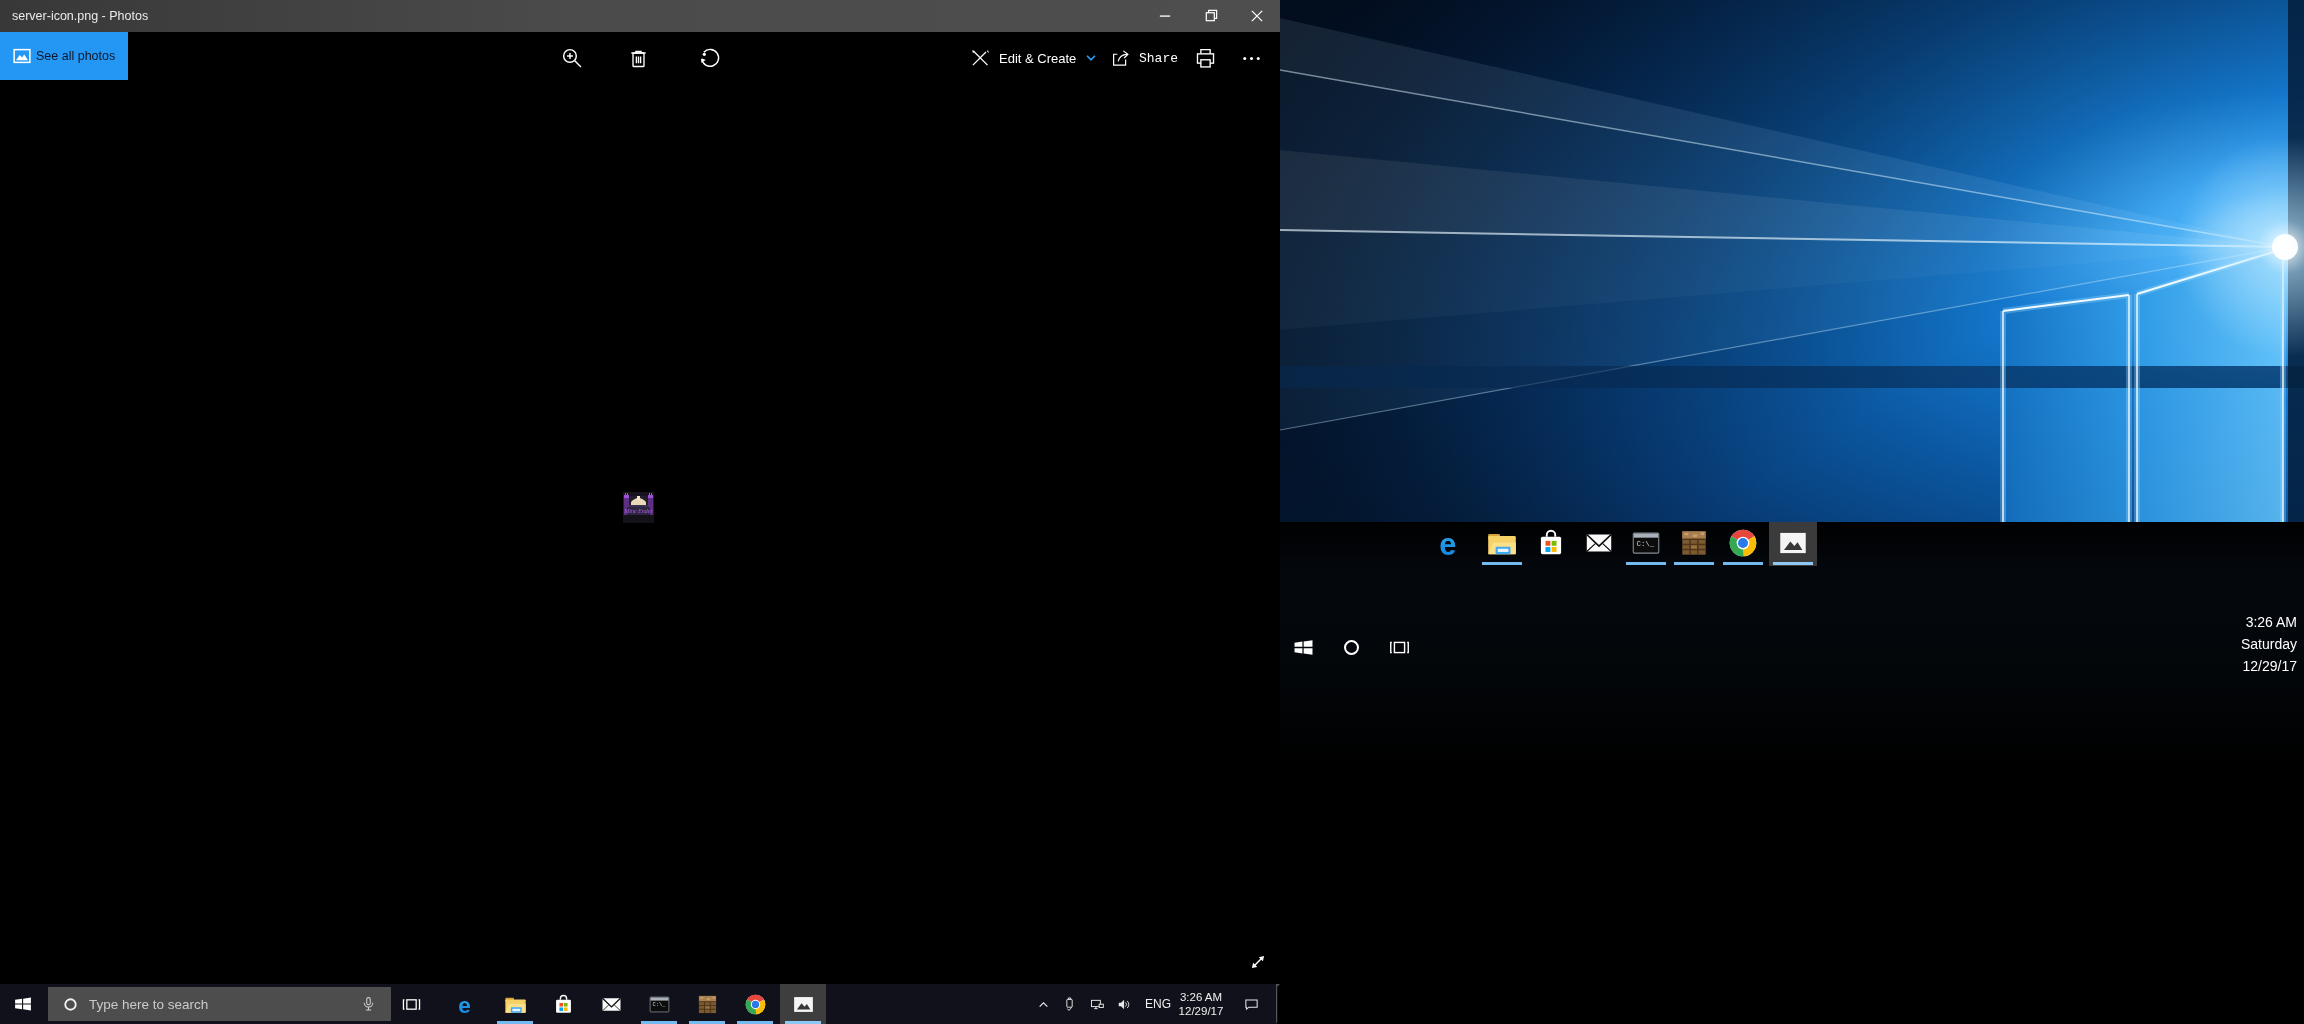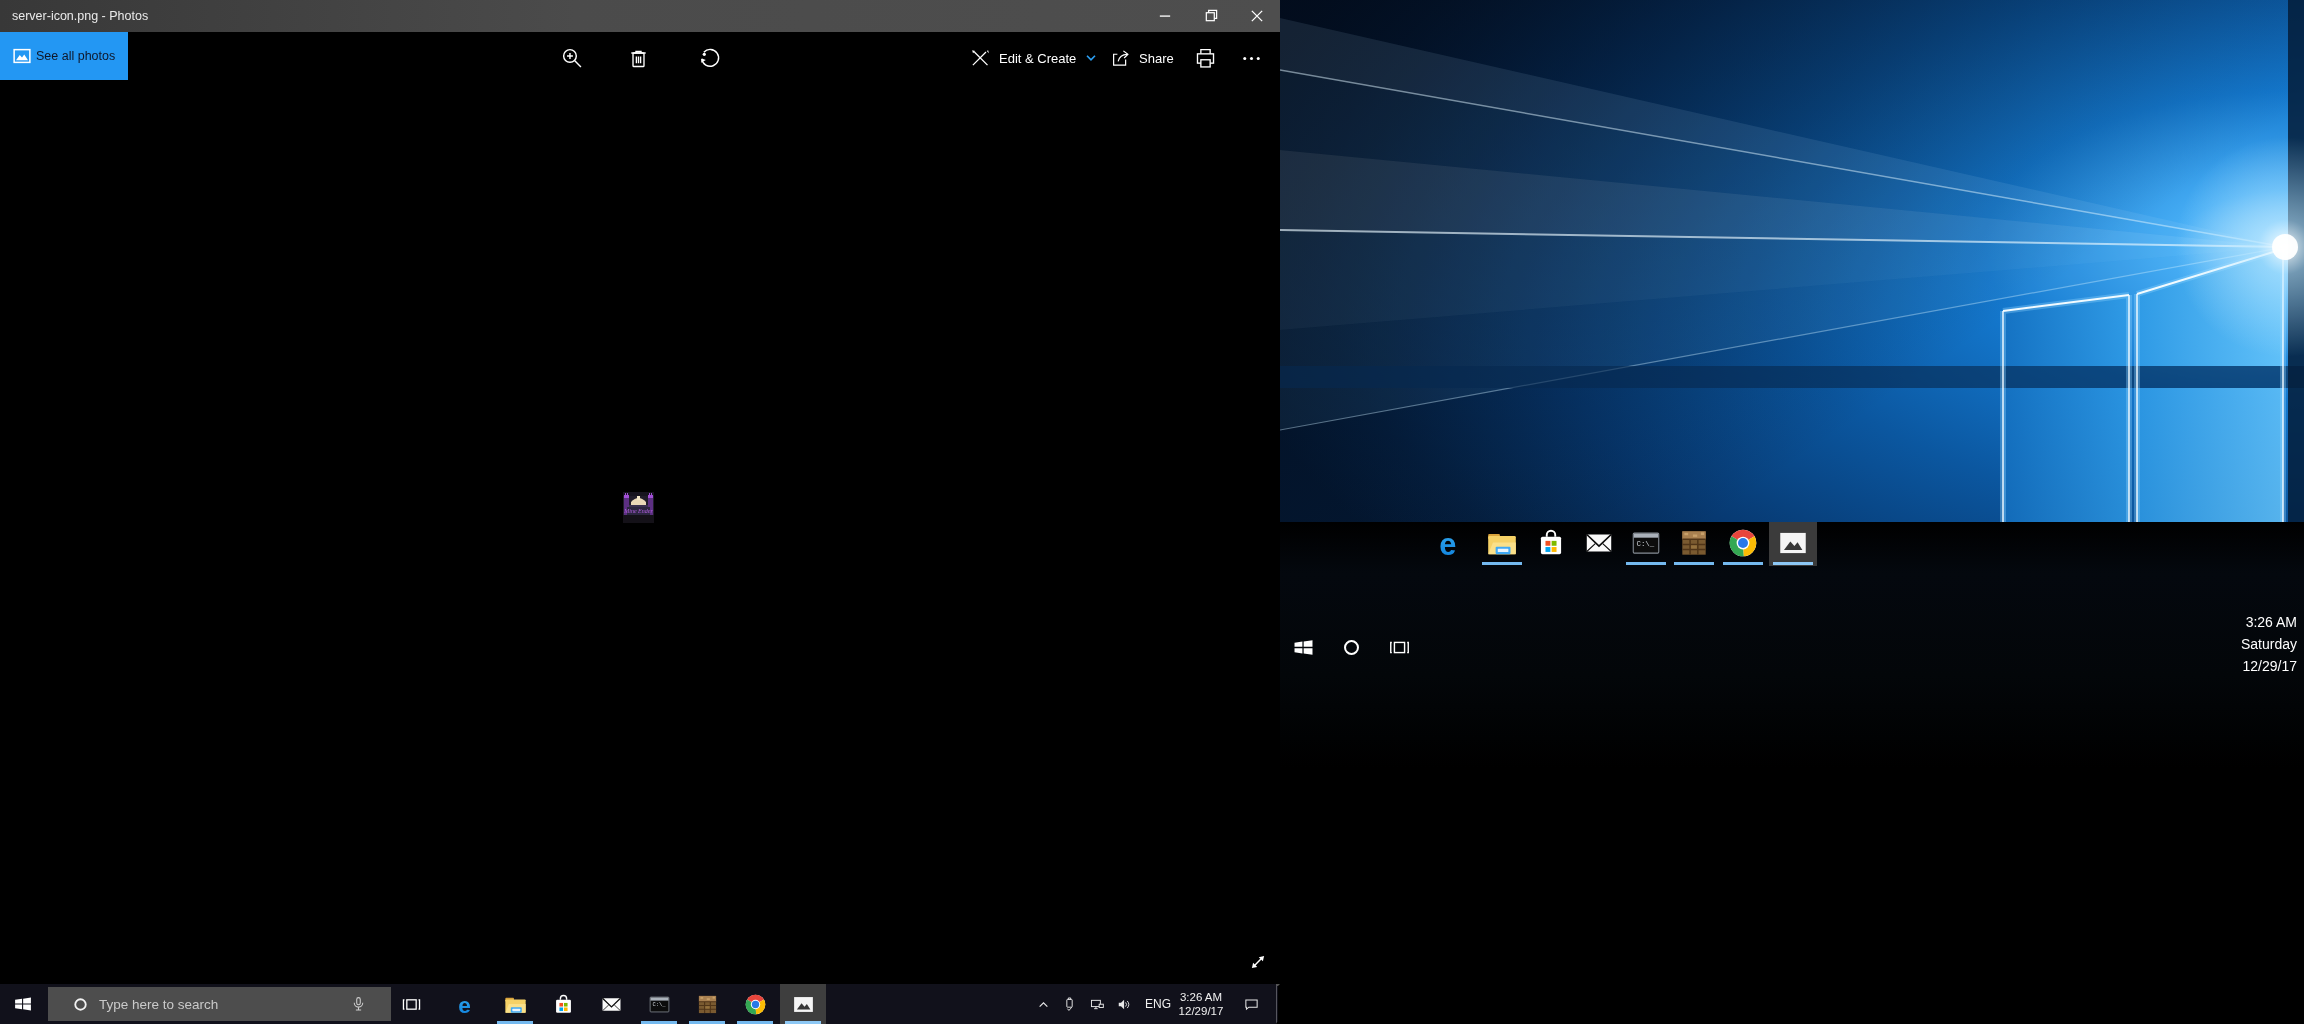--- a/index.html
+++ b/index.html
@@ -22,21 +22,21 @@
 
   .tbtn{position:absolute;top:41px;width:34px;height:34px;background:none;border:none;padding:0;
         display:flex;align-items:center;justify-content:center;}
   .tbtn svg{width:27px;height:27px;}
   #btn-zoom{left:555px;} #btn-delete{left:621px;} #btn-rotate{left:691px;}
 
   .labelbtn{position:absolute;top:41px;height:34px;display:flex;align-items:center;gap:7px;
             background:none;border:none;color:#fff;font-size:13px;padding:0;white-space:nowrap;}
   .labelbtn svg{width:24px;height:24px;}
   #btn-editcreate{left:968px;text-align:center;} #btn-editcreate svg.chev{width:16px;height:16px;}
-  #btn-share{left:1108px;}
+  #btn-share{left:1108px;font-family:Liberation Mono, monospace;}
   #btn-print{left:1192px;} #btn-more{left:1238px;}
   #btn-print svg,#btn-more svg{width:27px;height:27px;}
 
   .photo{position:absolute;left:623px;top:492px;width:31px;height:31px;}
   .photo svg{width:31px;height:31px;image-rendering:pixelated;}
   .expand{position:absolute;left:1245px;top:949px;width:26px;height:26px;background:none;border:none;padding:0;}
   .expand svg{width:26px;height:26px;}
 
   
   #desktop{position:absolute;left:1280px;top:0;width:1024px;height:1024px;
@@ -58,21 +58,21 @@
   #mag-start{left:8px;} #mag-cortana{left:56px;} #mag-taskview{left:104px;}
 
   .mag-clock{position:absolute;right:7px;top:611px;text-align:right;font-size:14px;line-height:22px;color:#fff;}
 
   
   #taskbar{position:absolute;left:0;top:984px;width:1280px;height:40px;background:#11111b;}
   .start-btn{position:absolute;left:0;top:0;width:46px;height:40px;background:none;border:none;padding:0;
              display:flex;align-items:center;justify-content:center;}
   .start-btn svg{width:22px;height:22px;}
   .searchbox{position:absolute;left:48px;top:3px;width:343px;height:34px;background:#4d4d4d;
-             display:flex;align-items:center;gap:6px;padding:0 22px;box-sizing:border-box;}
+             display:flex;align-items:center;gap:6px;padding:0 12px;box-sizing:border-box;}
   .searchbox svg{width:21px;height:21px;flex:0 0 auto;}
   .searchbox input{flex:1;background:transparent;border:none;outline:none;color:#d6d6d6;font-size:13.5px;
                    font-family:"Liberation Sans",sans-serif;}
   .searchbox input::placeholder{color:#cacaca;opacity:1;}
   .taskview-btn{position:absolute;left:389px;top:0;width:44px;height:40px;background:none;border:none;padding:0;
                 display:flex;align-items:center;justify-content:center;}
   .taskview-btn svg{width:23px;height:23px;}
 
   .tbapp{position:absolute;top:0;width:46px;height:40px;display:flex;align-items:center;justify-content:center;}
   .tbapp svg{width:25px;height:25px;}

